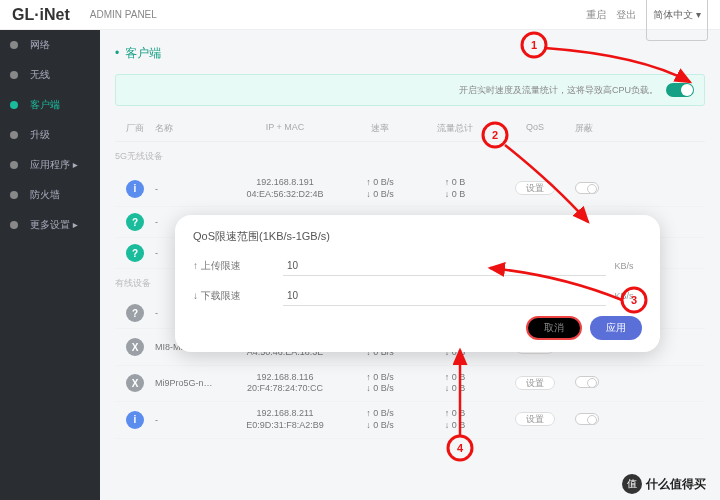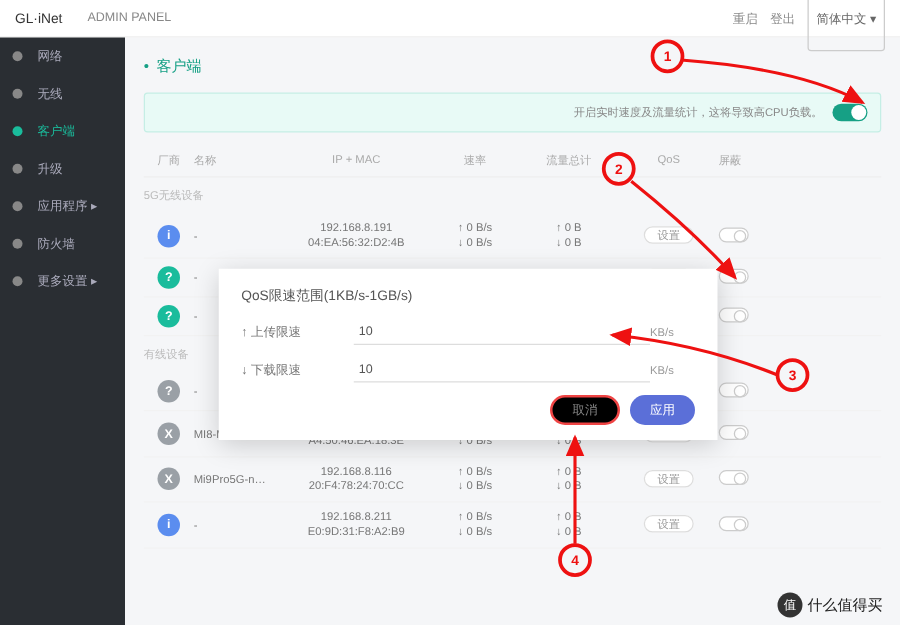--- a/index.html
+++ b/index.html
@@ -1,18 +1,18 @@
 <!DOCTYPE html>
 <html><head>
 <meta charset="utf-8">
 <style>
 *{box-sizing:border-box;margin:0;padding:0;font-family:Arial,"Microsoft YaHei",sans-serif}
 body{width:720px;height:500px;background:#f5f6f8;font-size:10px;color:#666;position:relative;overflow:hidden}
 .header{height:30px;background:#fff;display:flex;align-items:center;padding:0 12px;border-bottom:1px solid #eee}
-.brand{font-weight:normal;color:#333;font-size:11px}
+.brand{font-weight:bold;color:#333;font-size:16px}
 .brand2{color:#888;margin-left:20px;font-size:10px}
 .hspace{flex:1}
 .hlink{margin-left:10px;color:#888;font-size:10px}
 .lang{border:1px solid #ccc;border-radius:3px;padding:18px 6px;margin-left:10px;font-size:10px;color:#666}
 .sidebar{position:absolute;left:0;top:30px;width:100px;bottom:0;background:#2a2e33}
 .sitem{display:flex;align-items:center;padding:8px 10px;color:#aab;font-size:10px;gap:12px}
 .sitem.active{color:#1abc9c}
 .sitem.active .dot{background:#1abc9c}
 .dot{width:8px;height:8px;border-radius:50%;background:#888;flex-shrink:0}
 .main{position:absolute;left:100px;right:0;top:30px;bottom:15px;padding:15px}
@@ -25,33 +25,33 @@
 .c1{width:40px;text-align:center}.c2{width:70px}.c3{width:120px;text-align:center}.c4{width:70px;text-align:center}.c5{width:80px;text-align:center}.c6{width:80px;text-align:center}.c7{width:50px}
 .grouplabel{font-size:9px;color:#bbb;padding:8px 0}
 .row{display:flex;align-items:center;padding:6px 0;border-bottom:1px solid #f2f2f2;font-size:9px;color:#777}
 .badge{width:18px;height:18px;border-radius:50%;display:inline-flex;align-items:center;justify-content:center;color:#fff;font-size:10px;font-weight:bold}
 .b-blue{background:#5b8def}.b-teal{background:#1abc9c}.b-grey{background:#9aa0a6}
 .ipmac{line-height:1.3}
 .ud{line-height:1.3}
 .qbtn{border:1px solid #ddd;border-radius:10px;padding:1px 10px;font-size:9px;color:#999;background:#fff}
 .sw{width:24px;height:12px;border:1px solid #ccc;border-radius:6px;position:relative;display:inline-block;background:#fff}
 .sw:after{content:"";position:absolute;right:1px;top:1px;width:8px;height:8px;border:1px solid #ccc;border-radius:50%;background:#fff}
-.modal{position:absolute;left:175px;top:215px;width:399px;background:#fff;border-radius:0;box-shadow:0 4px 20px rgba(0,0,0,.18);padding:14px 18px 12px}
+.modal{position:absolute;left:175px;top:215px;width:485px;background:#fff;border-radius:16px;box-shadow:0 4px 20px rgba(0,0,0,.18);padding:14px 18px 12px}
 .mtitle{font-size:11px;color:#555;margin-bottom:12px}
 .mrow{display:flex;align-items:center;margin-bottom:10px;font-size:10px;color:#777}
 .mrow .lbl{width:90px}
 .mrow input{flex:1;height:20px;border:none;border-bottom:1px solid #ddd;font-size:10px;padding:0 4px;color:#555;outline:none}
-.unit{width:36px;text-align:left;color:#999;font-size:9px}
+.unit{width:36px;text-align:center;color:#999;font-size:9px}
 .mbtns{display:flex;justify-content:flex-end;gap:8px;margin-top:6px}
 .btn{border-radius:12px;padding:3px 16px;font-size:10px;cursor:pointer}
 .btn-cancel{background:#000000;border:2px solid #ef4444;color:#888}
 .btn-apply{background:#5b6fd8;border:none;color:#fff}
 .bottom-badge{position:absolute;right:14px;bottom:6px;display:flex;align-items:center;gap:4px}
 .bb-circ{width:20px;height:20px;border-radius:50%;background:#333;color:#fff;display:flex;align-items:center;justify-content:center;font-size:10px}
-.bb-txt{font-size:12px;font-weight:normal;color:#222}
+.bb-txt{font-size:12px;font-weight:bold;color:#222}
 svg.anno{position:absolute;left:0;top:0;width:720px;height:500px;pointer-events:none}
 .ring{fill:none;stroke:#e11;stroke-width:3}
 .num{fill:#e11;font-size:11px;font-weight:bold}
 .arr{stroke:#e11;stroke-width:2.5;fill:none;marker-end:url(#ah)}
 </style>
 </head>
 <body>
 
 <div class="header">
   <span class="brand">GL·iNet</span>

